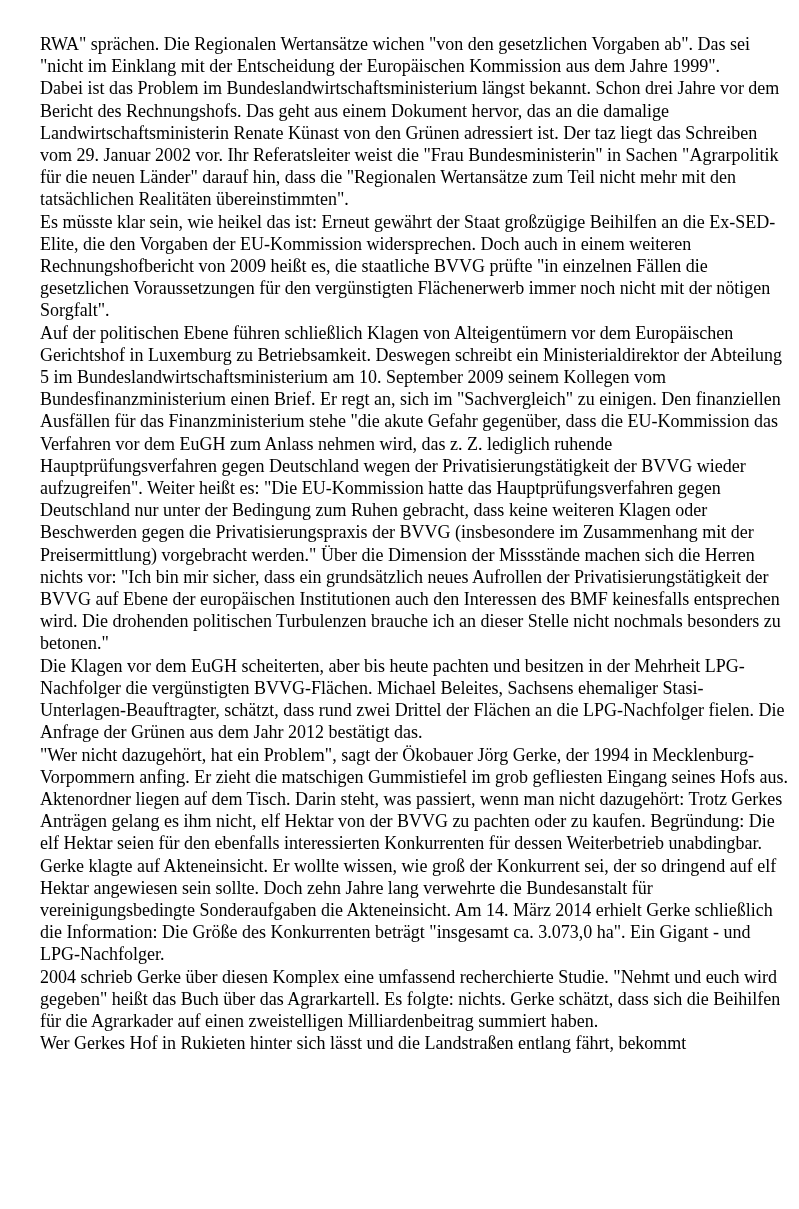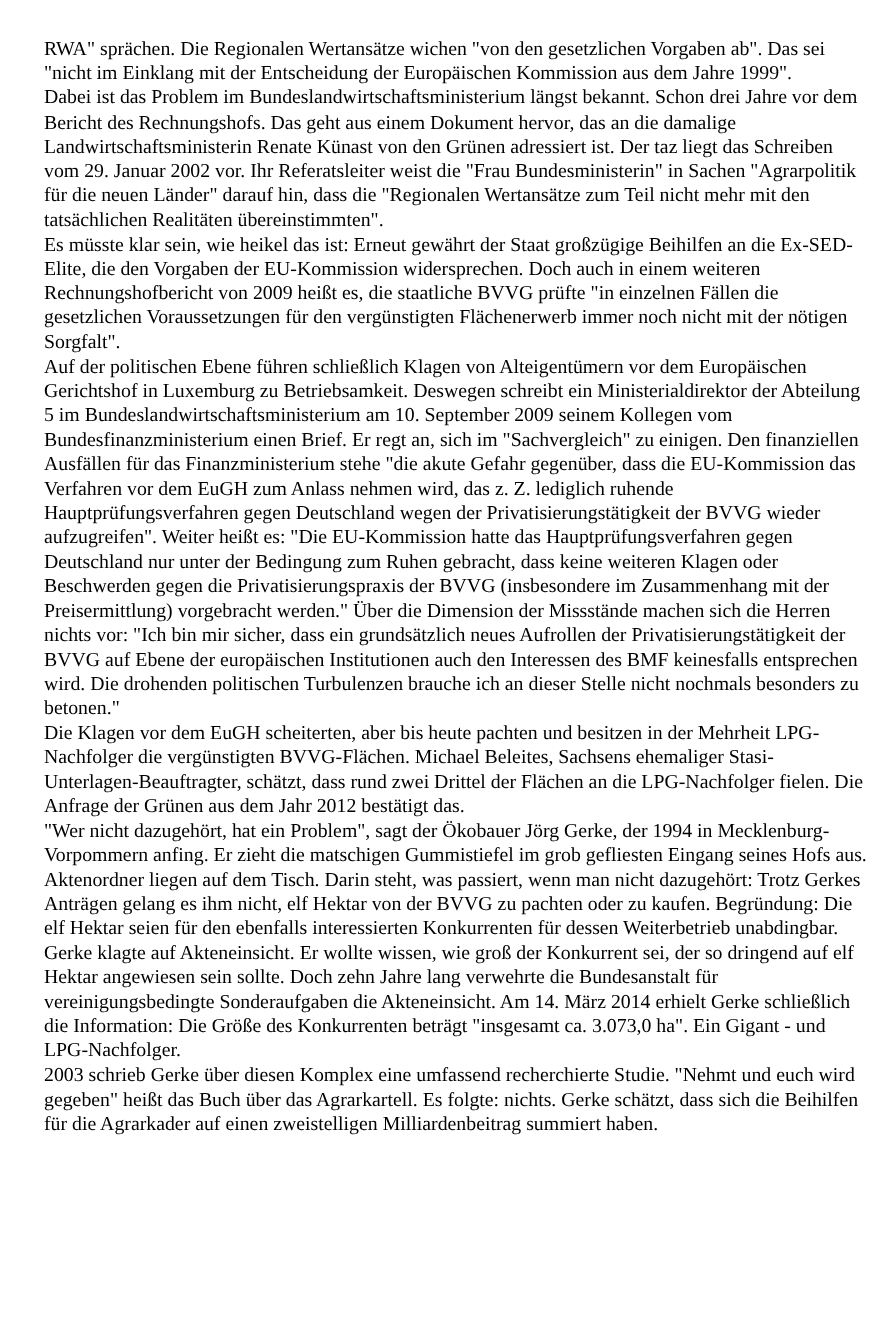--- a/index.html
+++ b/index.html
@@ -38,15 +38,16 @@
 
 <div class="page">
   <div class="article" style="color: rgb(0, 0, 0);">
     <p>RWA" sprächen. Die Regionalen Wertansätze wichen "von den gesetzlichen Vorgaben ab". Das sei "nicht im Einklang mit der Entscheidung der Europäischen Kommission aus dem Jahre 1999".</p>
     <p>Dabei ist das Problem im Bundeslandwirtschaftsministerium längst bekannt. Schon drei Jahre vor dem Bericht des Rechnungshofs. Das geht aus einem Dokument hervor, das an die damalige Landwirtschaftsministerin Renate Künast von den Grünen adressiert ist. Der taz liegt das Schreiben vom 29. Januar 2002 vor. Ihr Referatsleiter weist die "Frau Bundesministerin" in Sachen "Agrarpolitik für die neuen Länder" darauf hin, dass die "Regionalen Wertansätze zum Teil nicht mehr mit den tatsächlichen Realitäten übereinstimmten".</p>
     <p>Es müsste klar sein, wie heikel das ist: Erneut gewährt der Staat großzügige Beihilfen an die Ex-SED-Elite, die den Vorgaben der EU-Kommission widersprechen. Doch auch in einem weiteren Rechnungshofbericht von 2009 heißt es, die staatliche BVVG prüfte "in einzelnen Fällen die gesetzlichen Voraussetzungen für den vergünstigten Flächenerwerb immer noch nicht mit der nötigen Sorgfalt".</p>
     <p>Auf der politischen Ebene führen schließlich Klagen von Alteigentümern vor dem Europäischen Gerichtshof in Luxemburg zu Betriebsamkeit. Deswegen schreibt ein Ministerialdirektor der Abteilung 5 im Bundeslandwirtschaftsministerium am 10. September 2009 seinem Kollegen vom Bundesfinanzministerium einen Brief. Er regt an, sich im "Sachvergleich" zu einigen. Den finanziellen Ausfällen für das Finanzministerium stehe "die akute Gefahr gegenüber, dass die EU-Kommission das Verfahren vor dem EuGH zum Anlass nehmen wird, das z. Z. lediglich ruhende Hauptprüfungsverfahren gegen Deutschland wegen der Privatisierungstätigkeit der BVVG wieder aufzugreifen". Weiter heißt es: "Die EU-Kommission hatte das Hauptprüfungsverfahren gegen Deutschland nur unter der Bedingung zum Ruhen gebracht, dass keine weiteren Klagen oder Beschwerden gegen die Privatisierungspraxis der BVVG (insbesondere im Zusammenhang mit der Preisermittlung) vorgebracht werden." Über die Dimension der Missstände machen sich die Herren nichts vor: "Ich bin mir sicher, dass ein grundsätzlich neues Aufrollen der Privatisierungstätigkeit der BVVG auf Ebene der europäischen Institutionen auch den Interessen des BMF keinesfalls entsprechen wird. Die drohenden politischen Turbulenzen brauche ich an dieser Stelle nicht nochmals besonders zu betonen."</p>
     <p>Die Klagen vor dem EuGH scheiterten, aber bis heute pachten und besitzen in der Mehrheit LPG-Nachfolger die vergünstigten BVVG-Flächen. Michael Beleites, Sachsens ehemaliger Stasi-Unterlagen-Beauftragter, schätzt, dass rund zwei Drittel der Flächen an die LPG-Nachfolger fielen. Die Anfrage der Grünen aus dem Jahr 2012 bestätigt das.</p>
     <p>"Wer nicht dazugehört, hat ein Problem", sagt der Ökobauer Jörg Gerke, der 1994 in Mecklenburg-Vorpommern anfing. Er zieht die matschigen Gummistiefel im grob gefliesten Eingang seines Hofs aus.</p>
     <p>Aktenordner liegen auf dem Tisch. Darin steht, was passiert, wenn man nicht dazugehört: Trotz Gerkes Anträgen gelang es ihm nicht, elf Hektar von der BVVG zu pachten oder zu kaufen. Begründung: Die elf Hektar seien für den ebenfalls interessierten Konkurrenten für dessen Weiterbetrieb unabdingbar. Gerke klagte auf Akteneinsicht. Er wollte wissen, wie groß der Konkurrent sei, der so dringend auf elf Hektar angewiesen sein sollte. Doch zehn Jahre lang verwehrte die Bundesanstalt für vereinigungsbedingte Sonderaufgaben die Akteneinsicht. Am 14. März 2014 erhielt Gerke schließlich die Information: Die Größe des Konkurrenten beträgt "insgesamt ca. 3.073,0 ha". Ein Gigant - und LPG-Nachfolger.</p>
-    <p>2003 schrieb Gerke über diesen Komplex eine umfassend recherchierte Studie. "Nehmt und euch wird gegeben" heißt das Buch über das Agrarkartell. Es folgte: nichts. Gerke schätzt, dass sich die Beihilfen für die Agrarkader auf einen zweistelligen Milliardenbeitrag summiert haben.</p>
+    <p>2004 schrieb Gerke über diesen Komplex eine umfassend recherchierte Studie. "Nehmt und euch wird gegeben" heißt das Buch über das Agrarkartell. Es folgte: nichts. Gerke schätzt, dass sich die Beihilfen für die Agrarkader auf einen zweistelligen Milliardenbeitrag summiert haben.</p>
+    <p>Wer Gerkes Hof in Rukieten hinter sich lässt und die Landstraßen entlang fährt, bekommt</p>
   </div>
 </div>
 
 </body></html>

